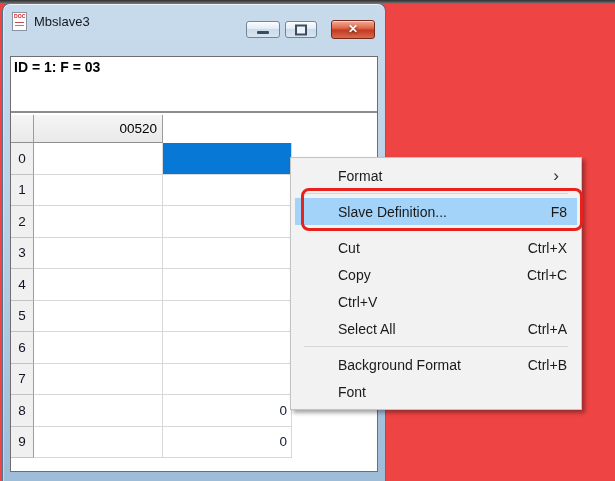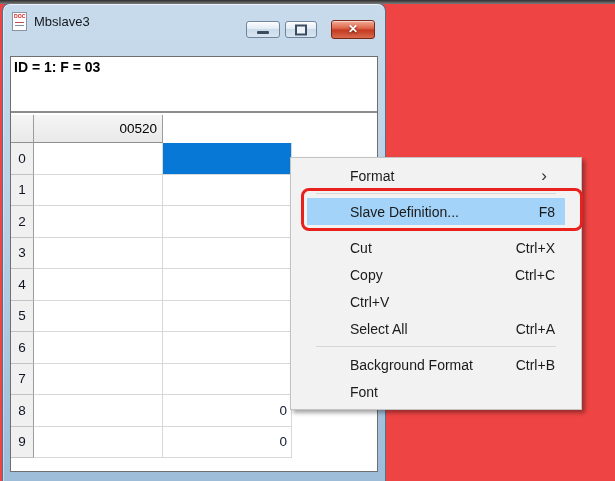--- a/index.html
+++ b/index.html
@@ -59,21 +59,21 @@
   .rh{width:23px;background:#f0f0f0;border-right:1px solid #9c9c9c;border-bottom:1px solid #c2c2c2;
       display:flex;align-items:center;justify-content:center;font-size:13.5px;color:#101423;}
   .alias{width:129px;border-right:1px solid #d8d8d8;border-bottom:1px solid #d8d8d8;}
   .val{width:129px;border-right:1px solid #d8d8d8;border-bottom:1px solid #d8d8d8;
        font-size:13.5px;display:flex;align-items:center;justify-content:flex-end;
        padding-right:4px;color:#121a33;}
   .val.selected{background:#0778d6;}
 
   
   .menu{position:absolute;left:290px;top:157px;width:292px;background:#f2f2f2;
-        border:1px solid #c3c3c3;padding:4px 16px;box-sizing:border-box;
+        border:1px solid #c3c3c3;padding:4px 4px;box-sizing:border-box;
         box-shadow:3px 3px 4px rgba(0,0,0,.35);z-index:10;}
   .mitem{height:27px;display:flex;align-items:center;padding:0 10px 0 43px;
          font-size:14px;color:#1a1a1a;}
   .mitem.highlight{background:#a3d3f8;gap:48px;}
   .mlabel{flex:1;white-space:nowrap;}
   .mshortcut{white-space:nowrap;}
   .marrow{font-size:17px;line-height:17px;color:#333;margin-right:8px;}
   .msep{height:1px;background:#d7d7d7;margin:4px 9px;}
 
   

